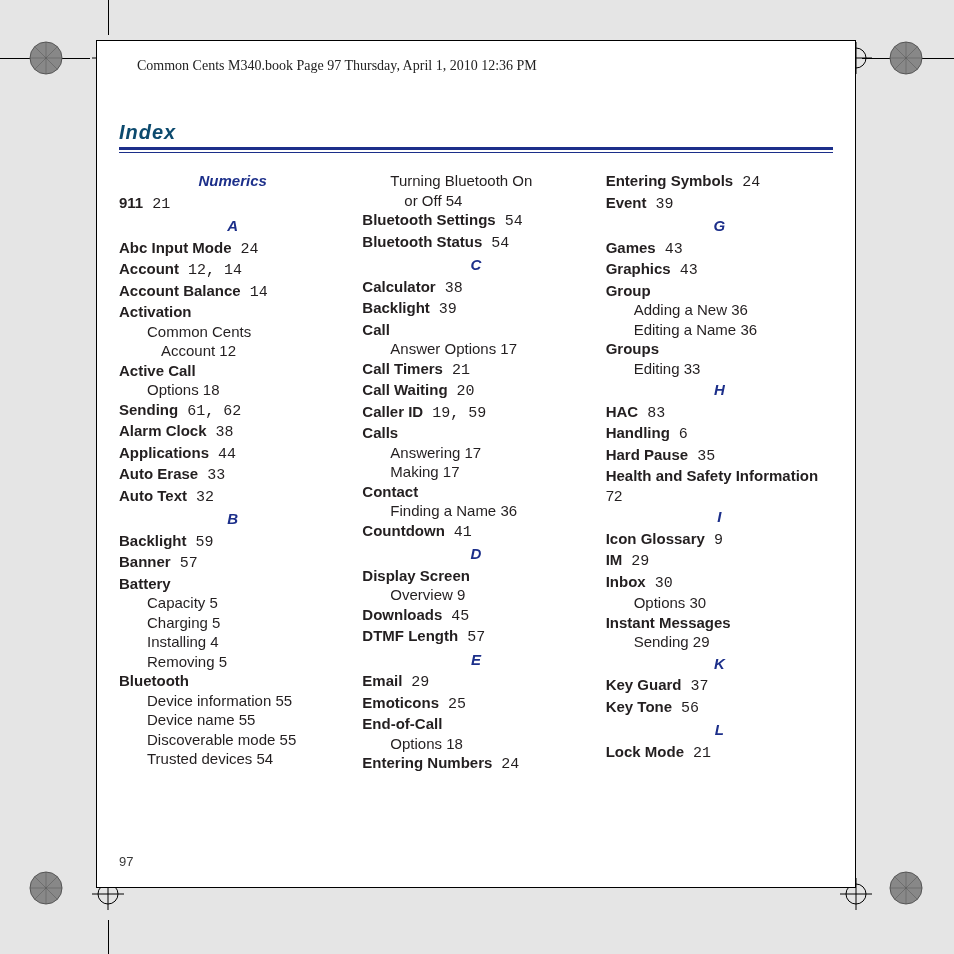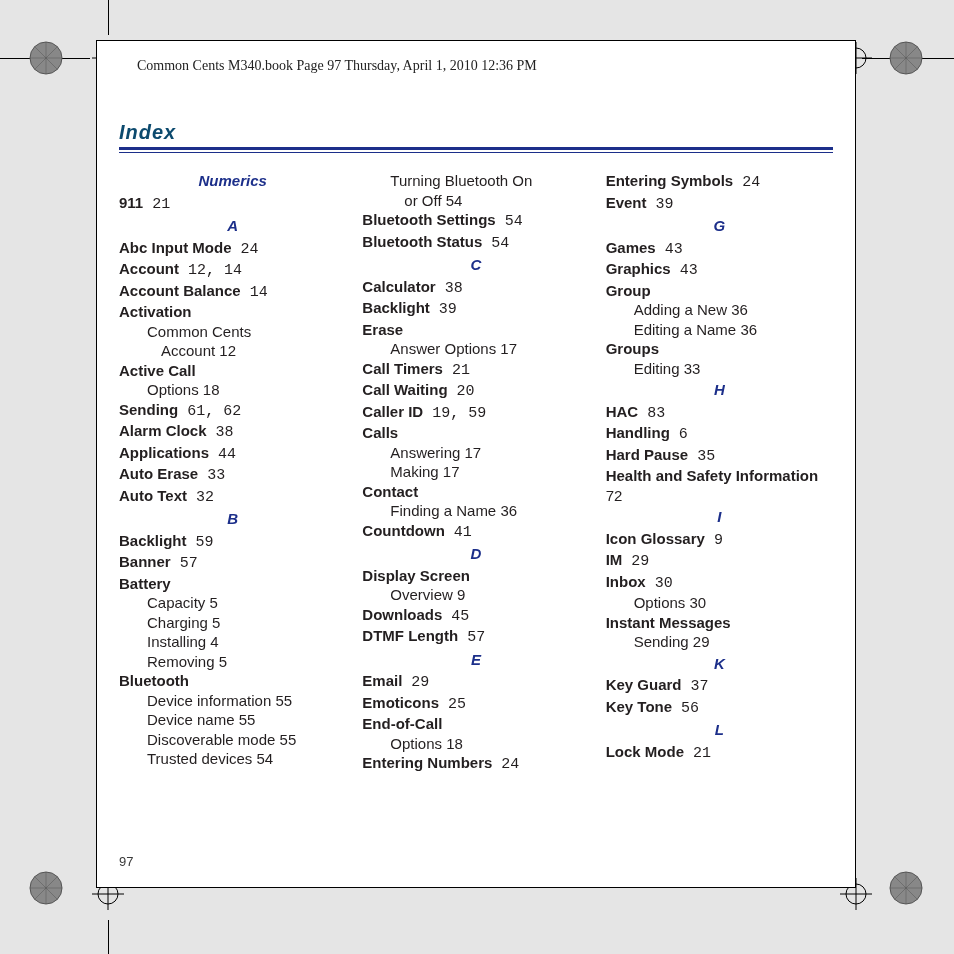--- a/index.html
+++ b/index.html
@@ -215,21 +215,21 @@
         <div>
           <div class="sub">Turning Bluetooth On</div>
           <div class="sub2">or Off 54</div>
           <div class="entry"><span class="term">Bluetooth Settings</span><span class="pages"> 54</span></div>
           <div class="entry"><span class="term">Bluetooth Status</span><span class="pages"> 54</span></div>
         </div>
         <div>
           <div class="section-head">C</div>
           <div class="entry"><span class="term">Calculator</span><span class="pages"> 38</span></div>
           <div class="entry"><span class="term">Backlight</span><span class="pages"> 39</span></div>
-          <div class="entry"><span class="term">Erase</span></div>
+          <div class="entry"><span class="term">Call</span></div>
           <div class="sub">Answer Options 17</div>
           <div class="entry"><span class="term">Call Timers</span><span class="pages"> 21</span></div>
           <div class="entry"><span class="term">Call Waiting</span><span class="pages"> 20</span></div>
           <div class="entry"><span class="term">Caller ID</span><span class="pages"> 19, 59</span></div>
           <div class="entry"><span class="term">Calls</span></div>
           <div class="sub">Answering 17</div>
           <div class="sub">Making 17</div>
           <div class="entry"><span class="term">Contact</span></div>
           <div class="sub">Finding a Name 36</div>
           <div class="entry"><span class="term">Countdown</span><span class="pages"> 41</span></div>

